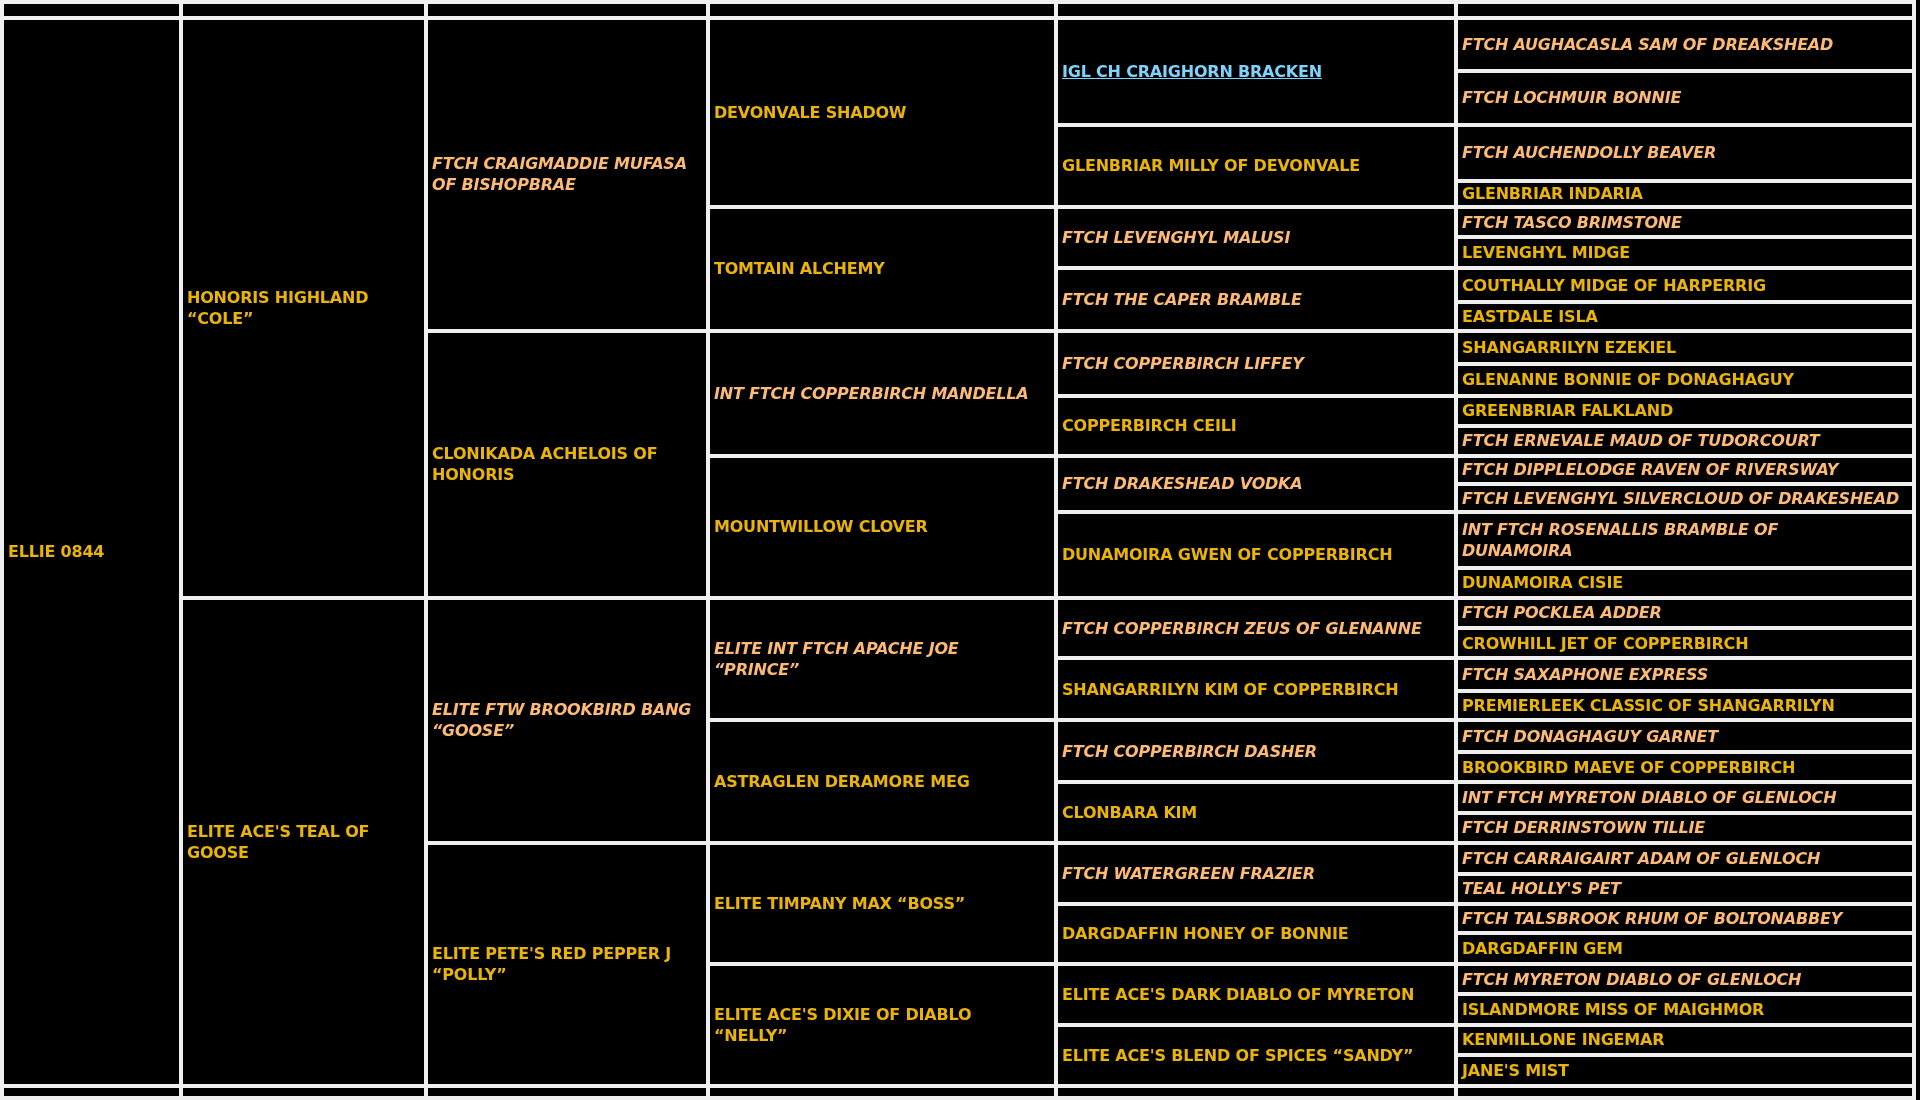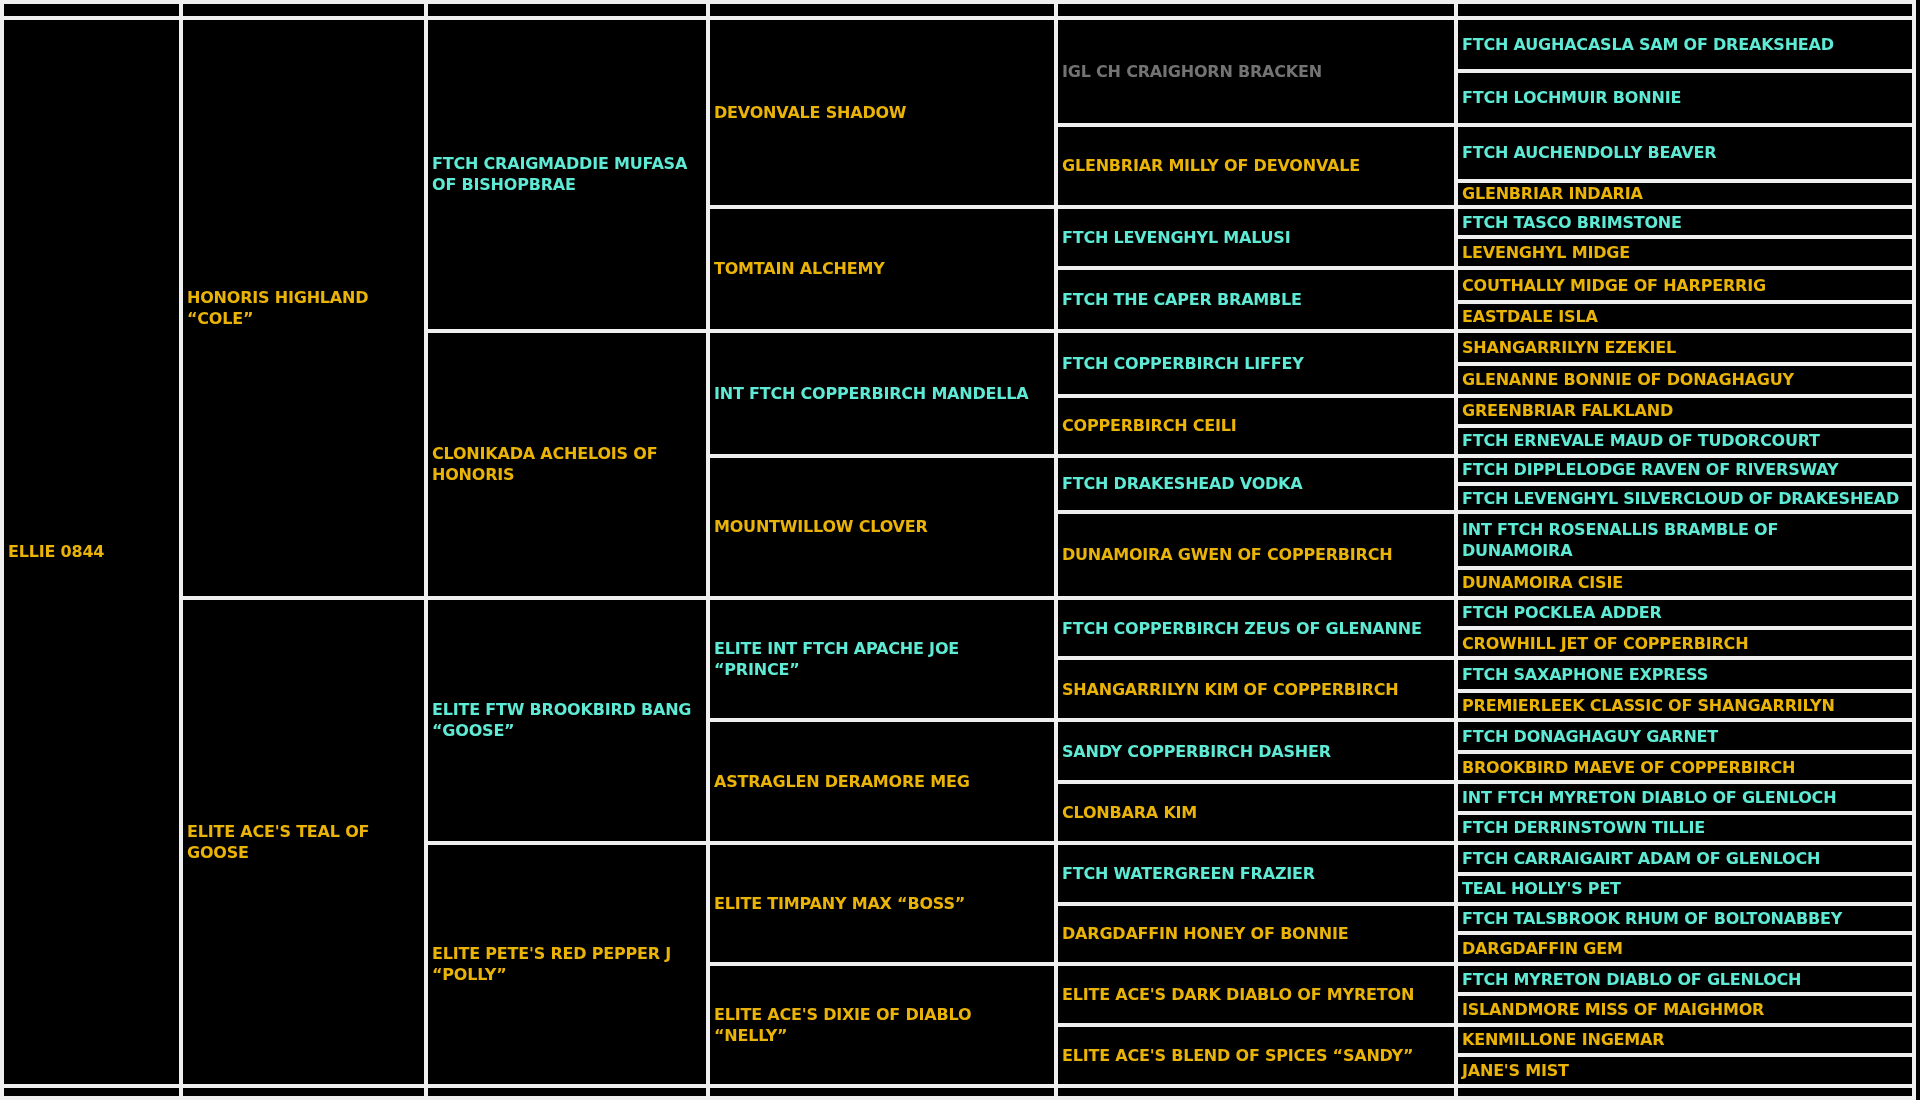--- a/index.html
+++ b/index.html
@@ -27,22 +27,22 @@
     line-height:21px;
     letter-spacing:-0.2px;
     vertical-align:middle;
     text-align:left;
     padding:0 3px 0 4px;
     white-space:pre-line;
     overflow:hidden;
   }
   tr.edge td{padding:0;}
   td[data-color="white"]{color:#eab308;}
-  td[data-color="red"]{color:#5eead4;}
-  td[data-color="green"]{color:#737373;}
+  td[data-color="red"]{color:#fdba74;font-style:italic;}
+  td[data-color="green"]{color:#7dd3fc;text-decoration:underline;}
 </style>
 </head>
 <body>
 
 <table class="pedigree">
   <colgroup>
     <col style="width:179px">
       <col style="width:245px">
       <col style="width:282px">
     <col style="width:348px">
@@ -141,21 +141,21 @@
     </tr>
     <tr style="height:32px">
       <td rowspan="2" data-color="white">SHANGARRILYN KIM OF COPPERBIRCH</td>
       <td data-color="red">FTCH SAXAPHONE EXPRESS</td>
     </tr>
     <tr style="height:29px">
       <td data-color="white">PREMIERLEEK CLASSIC OF SHANGARRILYN</td>
     </tr>
     <tr style="height:31px">
       <td rowspan="4" data-color="white">ASTRAGLEN DERAMORE MEG</td>
-      <td rowspan="2" data-color="red">SANDY COPPERBIRCH DASHER</td>
+      <td rowspan="2" data-color="red">FTCH COPPERBIRCH DASHER</td>
       <td data-color="red">FTCH DONAGHAGUY GARNET</td>
     </tr>
     <tr style="height:30px">
       <td data-color="white">BROOKBIRD MAEVE OF COPPERBIRCH</td>
     </tr>
     <tr style="height:30px">
       <td rowspan="2" data-color="white">CLONBARA KIM</td>
       <td data-color="red">INT FTCH MYRETON DIABLO OF GLENLOCH</td>
     </tr>
     <tr style="height:30px">

